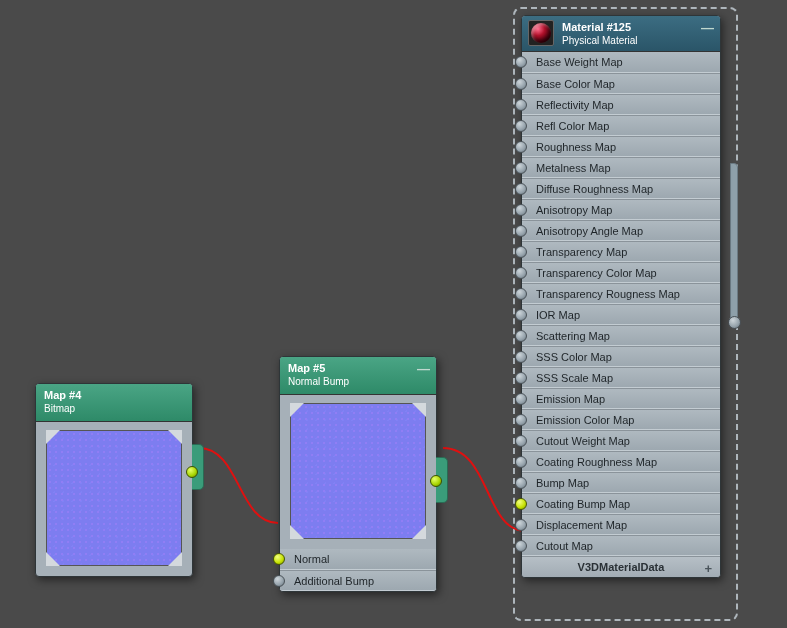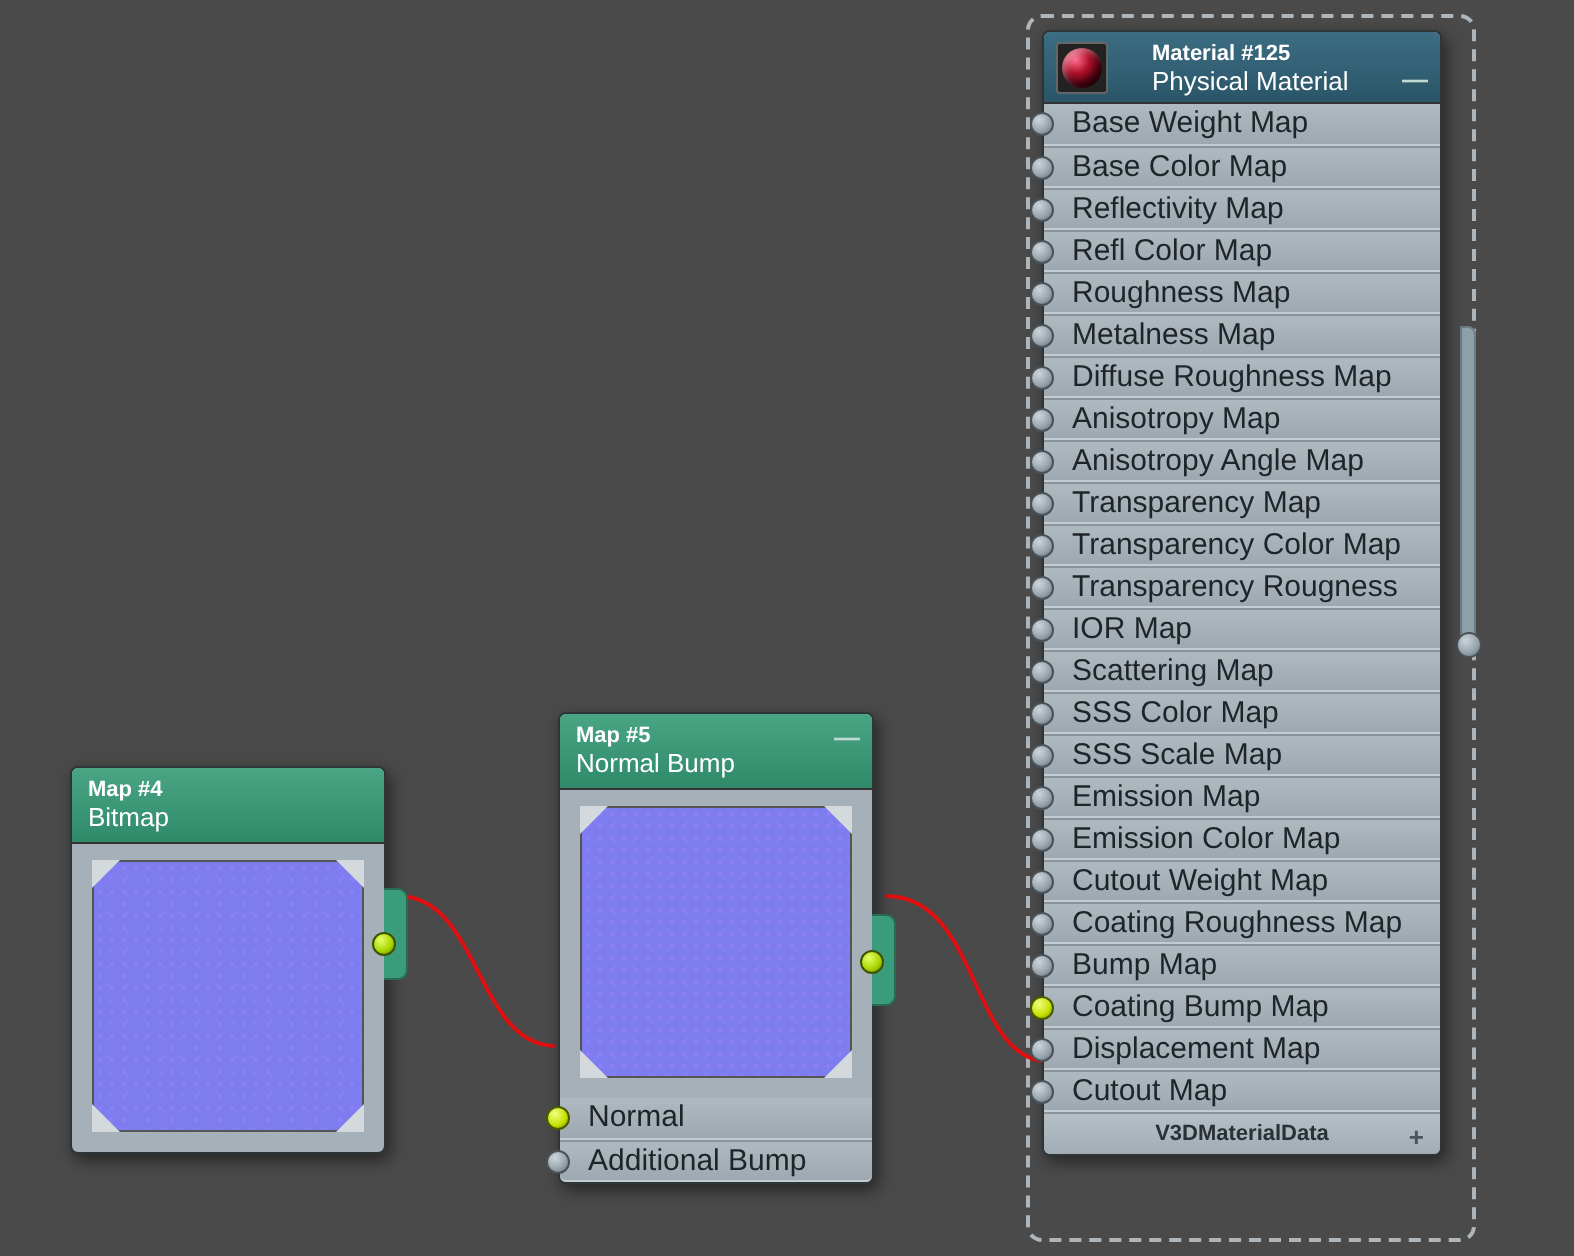--- a/index.html
+++ b/index.html
@@ -31,26 +31,26 @@
     background: linear-gradient(to bottom, #4aa585 0%, #2e8a68 100%);
     color: #fff;
     padding: 4px 8px 6px 8px;
     border-bottom: 1px solid #333;
     border-radius: 3px 3px 0 0;
     position: relative;
   }
   .node-header.mat {
     background: linear-gradient(to bottom, #3c6d82 0%, #2a5568 100%);
     display: flex;
-    align-items: flex-end;
-    gap: 22px;
+    align-items: flex-start;
+    gap: 8px;
     padding: 4px 6px;
   }
   .node-title { font-weight: bold; font-size: 11px; line-height: 14px; }
-  .node-sub { font-size: 13px; line-height: 13px; }
+  .node-sub { font-size: 10px; line-height: 13px; }
   .collapse-btn {
     position: absolute;
     right: 6px;
     top: 4px;
     color: #c0d8cf;
     font-weight: bold;
     cursor: pointer;
     font-size: 13px;
   }
   .mat-icon {
@@ -128,21 +128,21 @@
   }
   .slot-row {
     height: 21px;
     line-height: 20px;
     padding-left: 14px;
     border-top: 1px solid #8a939a;
     border-bottom: 1px solid #c3ccd2;
     color: #1e2428;
     background: linear-gradient(to bottom, #afb9c0 0%, #9da8b0 100%);
     position: relative;
-    font-size: 15px;
+    font-size: 11px;
   }
   .slot-row .port, .slot-row .port.active {
     top: 4px;
   }
   .slot-list .slot-row:first-child { border-top: none; }
   .footer-row {
     height: 21px;
     line-height: 20px;
     text-align: center;
     font-weight: bold;

